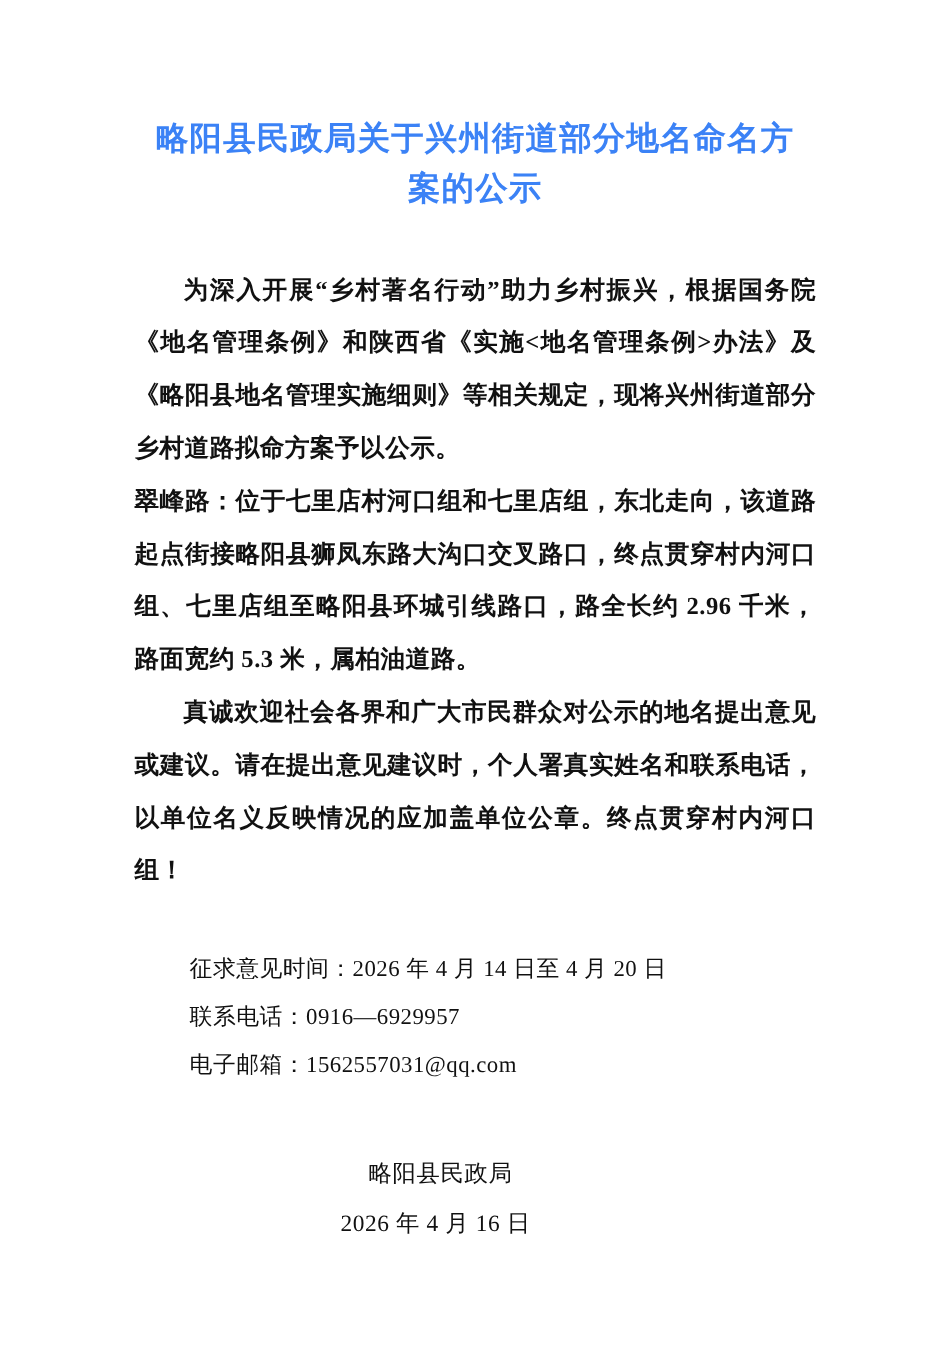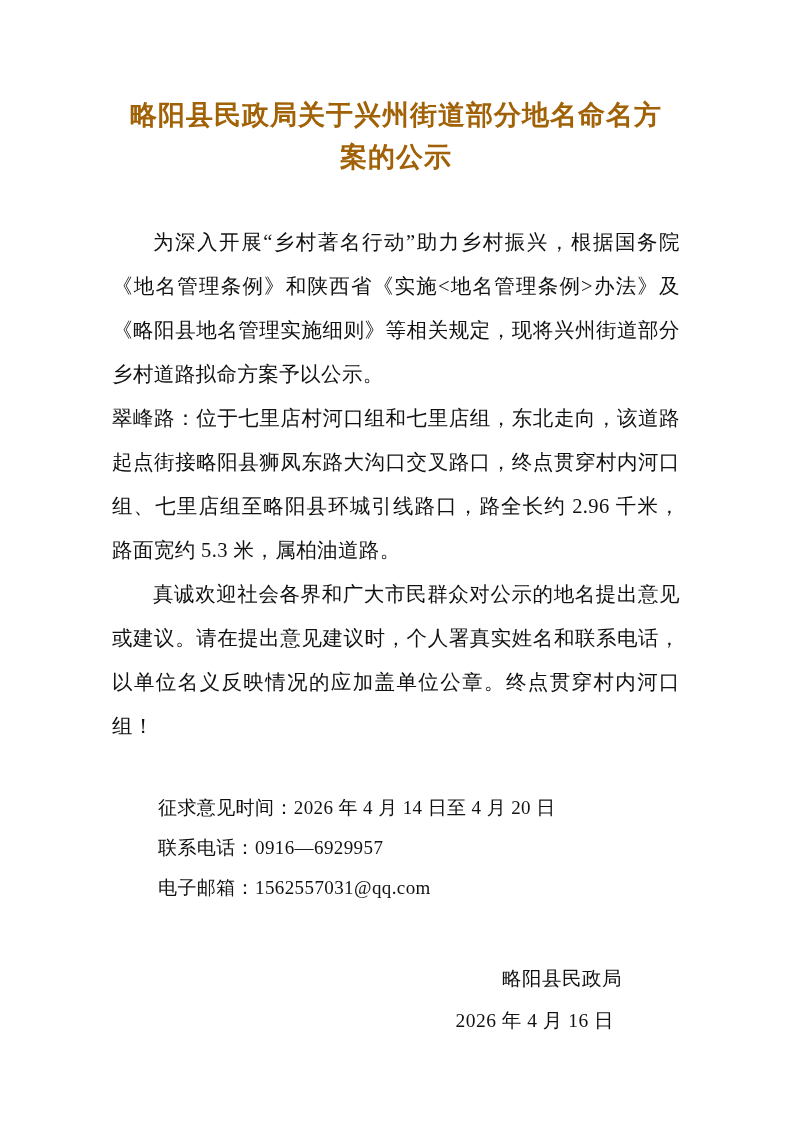--- a/index.html
+++ b/index.html
@@ -22,26 +22,27 @@
     padding: 78px 112px 60px 112px;
     position: relative;
   }
   .doc-title {
     font-family: "Liberation Serif", "DejaVu Serif", serif;
     font-weight: bold;
     font-size: 27px;
     line-height: 42px;
     text-align: center;
     letter-spacing: 1px;
-    color: #a16207;
+    color: #3b82f6;
     margin: 16px 0 0 0;
     padding: 0 6px;
   }
   .body-block {
     margin-top: 42px;
+    font-weight: bold;
   }
   p.para {
     font-size: 20.5px;
     line-height: 44px;
     margin: 0;
     text-align: justify;
     text-justify: inter-ideograph;
     letter-spacing: 0.4px;
     color: #111;
   }
@@ -53,21 +54,21 @@
     padding-left: 46px;
   }
   .contact-line {
     font-size: 19px;
     line-height: 40px;
     letter-spacing: 0.4px;
     color: #111;
   }
   .signature-block {
     margin-top: 50px;
-    text-align: right;
+    text-align: center;
     padding-right: 58px;
   }
   .sign-line {
     font-size: 19.5px;
     line-height: 42px;
     letter-spacing: 0.5px;
     color: #111;
   }
   .sign-date {
     padding-right: 8px;

